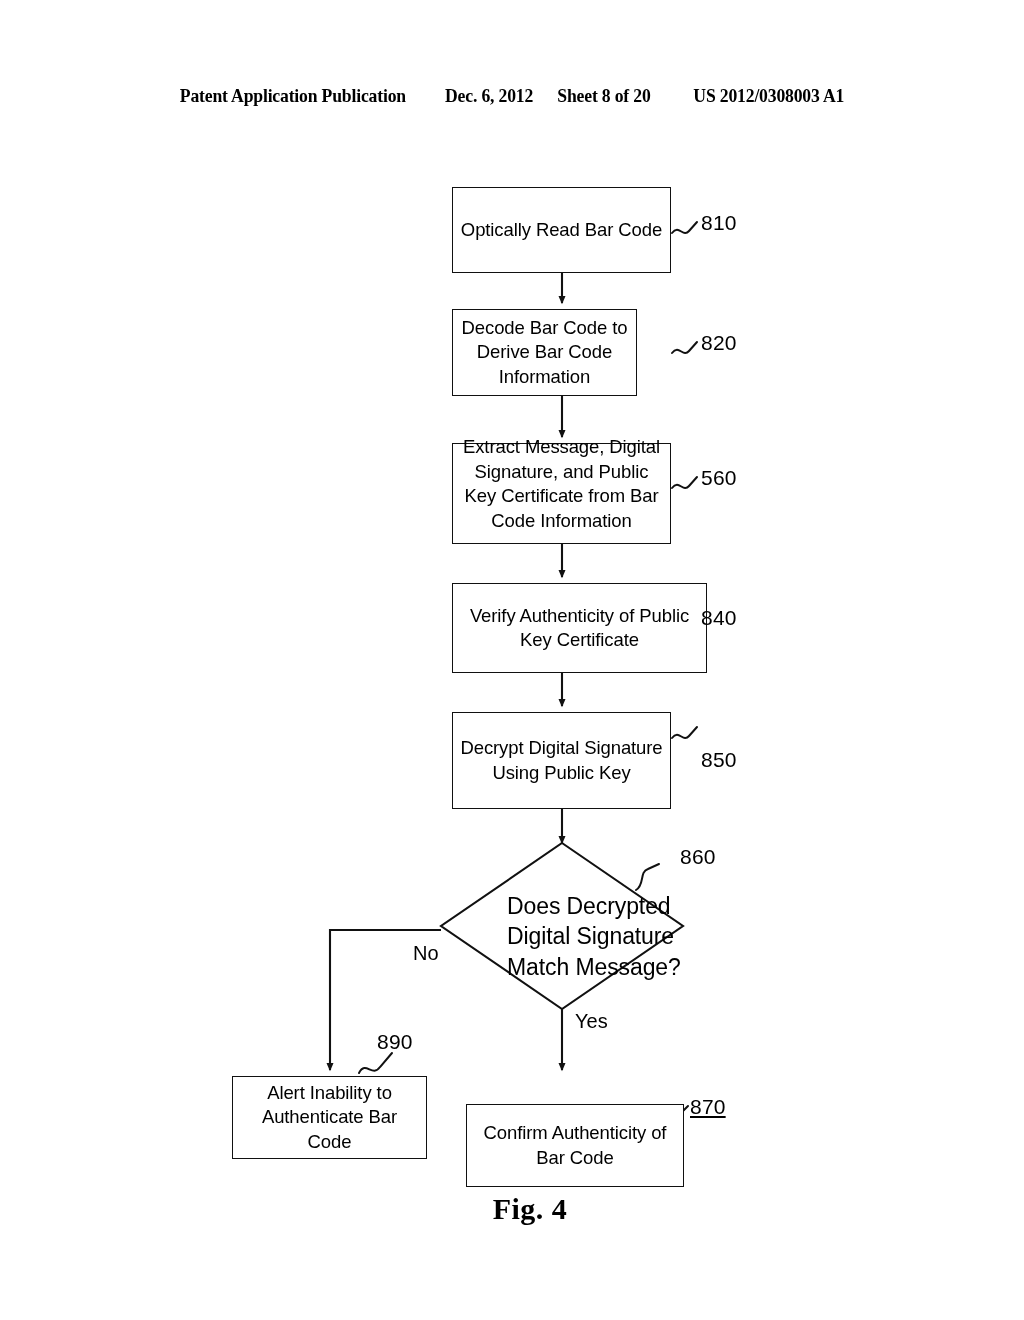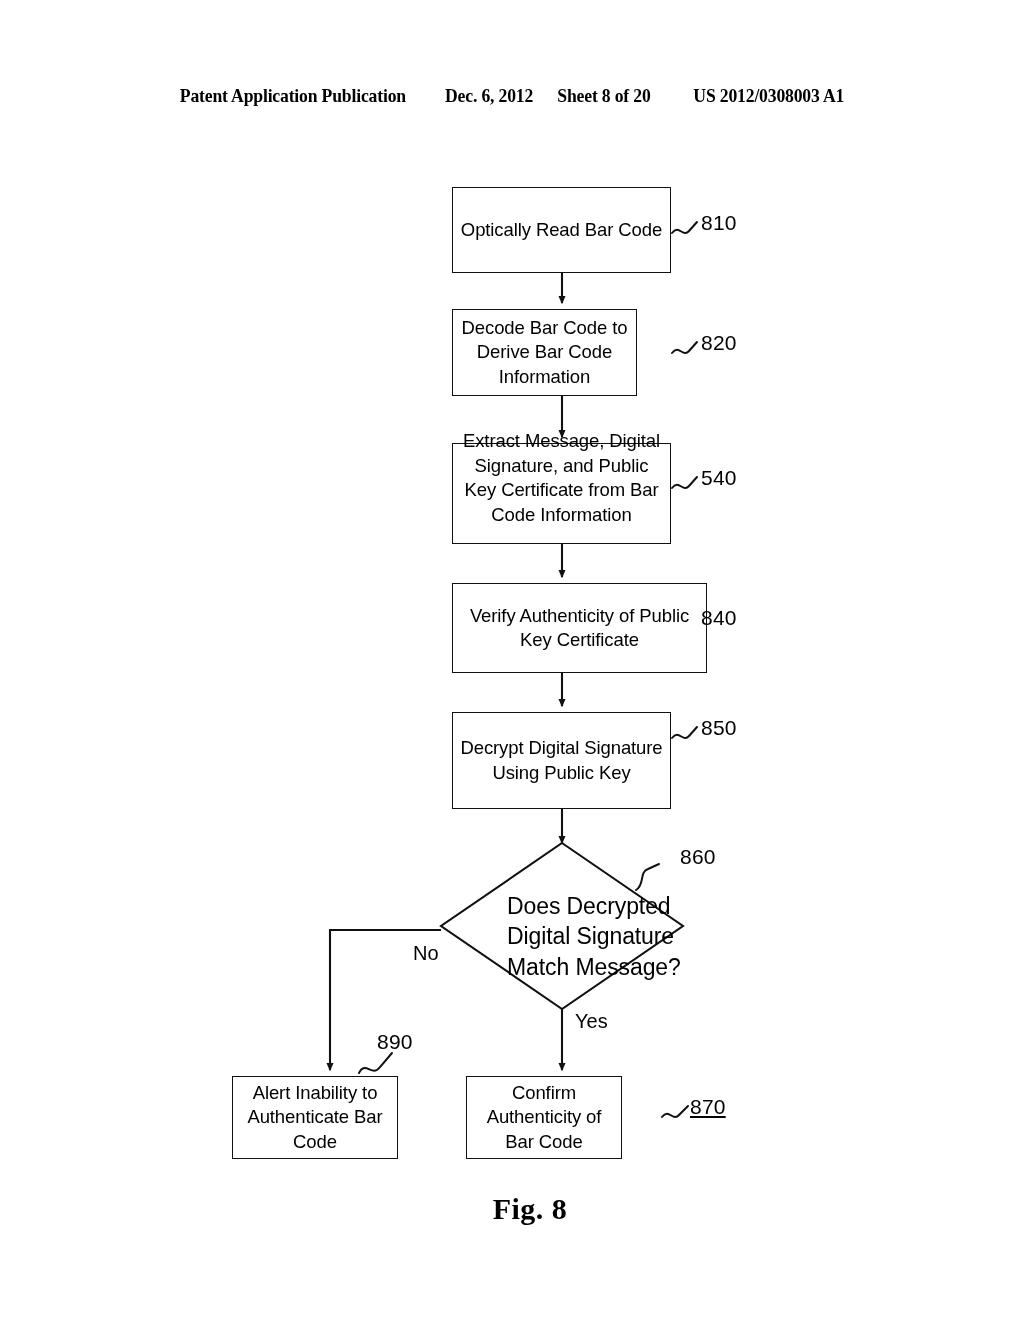--- a/index.html
+++ b/index.html
@@ -53,32 +53,32 @@
     box-sizing: border-box;
     border: 1.6px solid #111111;
     background: #ffffff;
     display: flex;
     align-items: center;
     justify-content: center;
     text-align: center;
     font-size: 18.5px;
     line-height: 1.32;
     letter-spacing: -0.1px;
-    padding: 16px 6px;
+    padding: 10px 6px;
     z-index: 3;
   }
   .flow-box .box-text { display: block; width: 100%; }
 
   #box-810 { left: 452px; top: 187px;  width: 219px; height: 86px;  }
   #box-820 { left: 452px; top: 309px;  width: 185px; height: 87px;  }
   #box-830 { left: 452px; top: 443px;  width: 219px; height: 101px; align-items: flex-end; }
   #box-840 { left: 452px; top: 583px;  width: 255px; height: 90px;  }
   #box-850 { left: 452px; top: 712px;  width: 219px; height: 97px;  }
-  #box-890 { left: 232px; top: 1076px; width: 166px; height: 83px;  }
-  #box-870 { left: 466px; top: 1076px; width: 156px; height: 83px;  }
+  #box-890 { left: 232px; top: 1076px; width: 195px; height: 83px;  }
+  #box-870 { left: 466px; top: 1104px; width: 218px; height: 83px;  }
 
   
   #diamond-860 {
     position: absolute;
     left: 441px;
     top: 843px;
     width: 242px;
     height: 166px;
     z-index: 3;
   }
@@ -99,21 +99,21 @@
     position: absolute;
     font-size: 21px;
     letter-spacing: 0.2px;
     z-index: 4;
     white-space: nowrap;
   }
   #ref-810 { left: 701px; top: 211px;  }
   #ref-820 { left: 701px; top: 331px;  }
   #ref-830 { left: 701px; top: 466px;  }
   #ref-840 { left: 701px; top: 606px;  }
-  #ref-850 { left: 701px; top: 716px; text-align: right;  }
+  #ref-850 { left: 701px; top: 748px; text-align: right;  }
   #ref-860 { left: 645px; top: 845px; margin-left: 35px;  }
   #ref-870 { left: 690px; top: 1095px; text-decoration: underline; }
   #ref-890 { left: 377px; top: 1030px; }
 
   
   .branch-label {
     position: absolute;
     font-size: 20px;
     z-index: 4;
     white-space: nowrap;
@@ -204,22 +204,22 @@
 
 <div id="diamond-860">
   <div class="diamond-label">Does Decrypted Digital Signature Match Message?</div>
 </div>
 
 <div class="branch-label" id="label-no">No</div>
 <div class="branch-label" id="label-yes">Yes</div>
 
 <div class="ref-num" id="ref-810">810</div>
 <div class="ref-num" id="ref-820">820</div>
-<div class="ref-num" id="ref-830">540</div>
+<div class="ref-num" id="ref-830">560</div>
 <div class="ref-num" id="ref-840">840</div>
 <div class="ref-num" id="ref-850">850</div>
 <div class="ref-num" id="ref-860">860</div>
 <div class="ref-num" id="ref-870">870</div>
 <div class="ref-num" id="ref-890">890</div>
 
 <div id="fig-caption">
-  <span class="cap-inner">Fig. 8</span>
+  <span class="cap-inner">Fig. 4</span>
 </div>
 
 </body></html>

